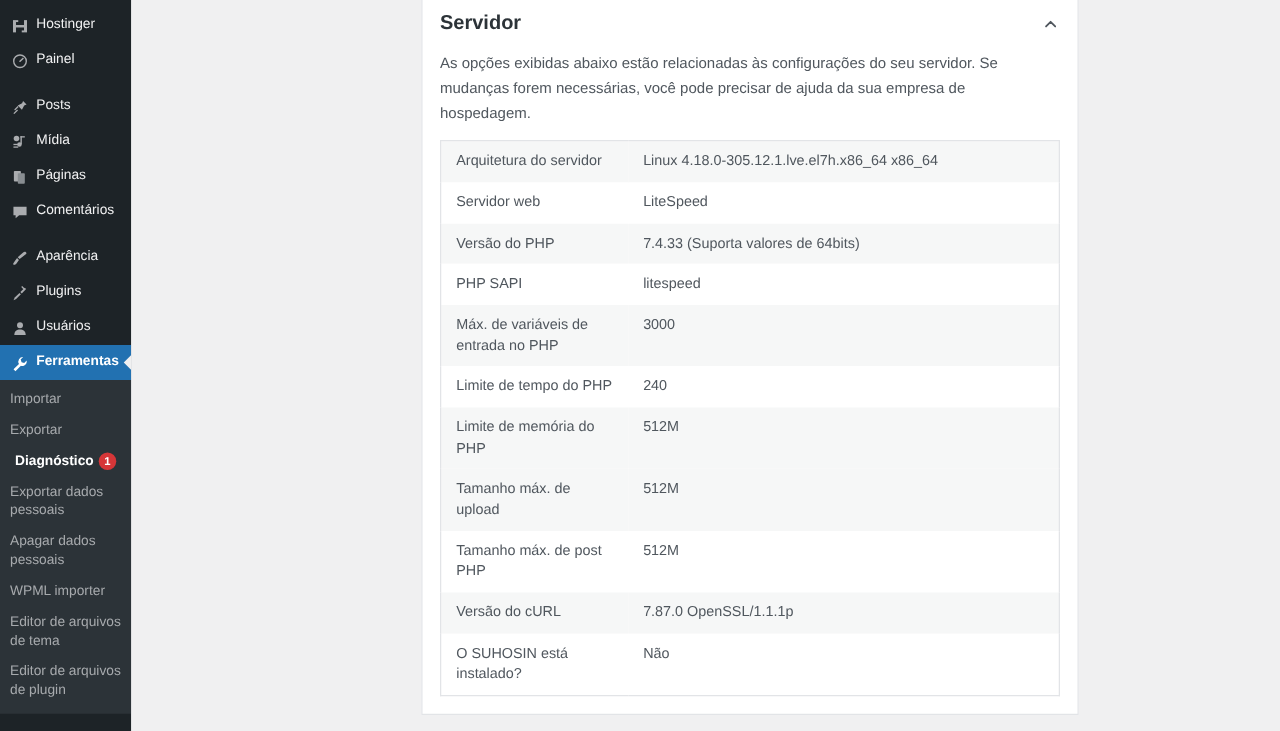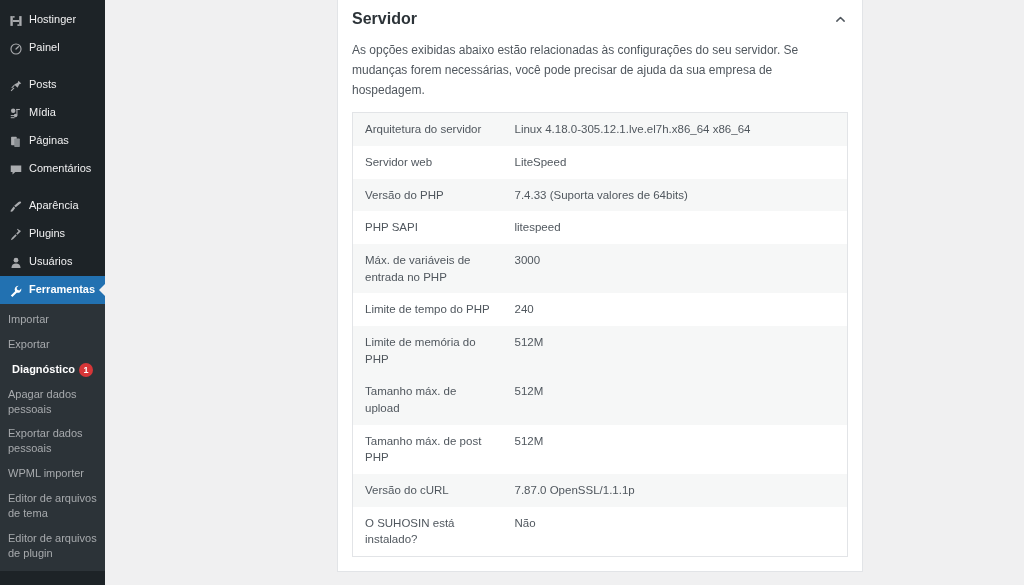--- a/index.html
+++ b/index.html
@@ -314,22 +314,22 @@
       </div>
 
     </div>
 
     <div class="submenu">
       <span class="submenu-item">Importar</span>
       <span class="submenu-item">Exportar</span>
       <span class="submenu-item current">
         <span>Diagnóstico</span><span class="badge">1</span>
       </span>
+      <span class="submenu-item">Exportar dados pessoais</span>
       <span class="submenu-item">Apagar dados pessoais</span>
-      <span class="submenu-item">Exportar dados pessoais</span>
       <span class="submenu-item">WPML importer</span>
       <span class="submenu-item">Editor de arquivos de tema</span>
       <span class="submenu-item">Editor de arquivos de plugin</span>
     </div>
 
   </nav>
 
   <main class="content">
     <div class="wrap">
 

